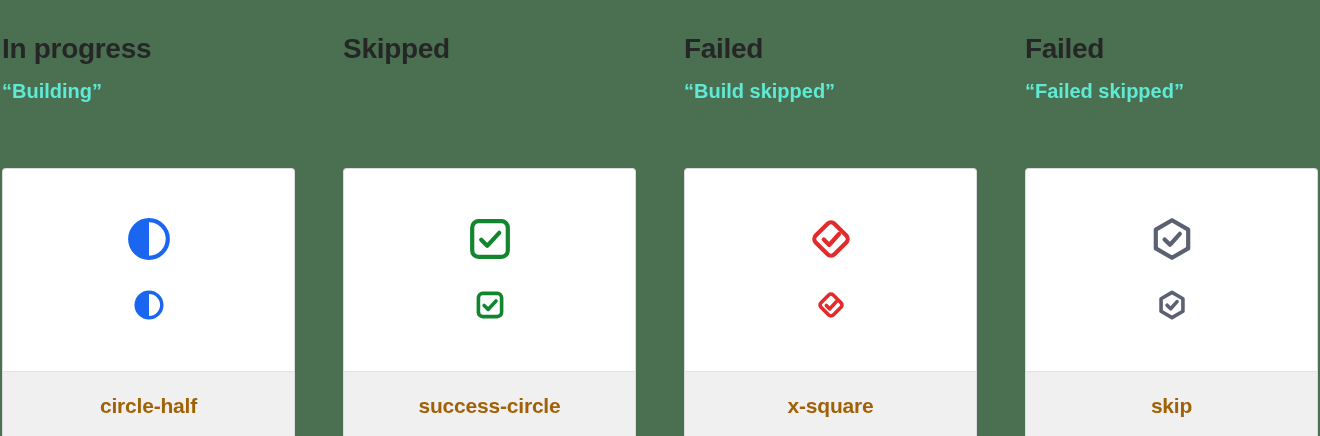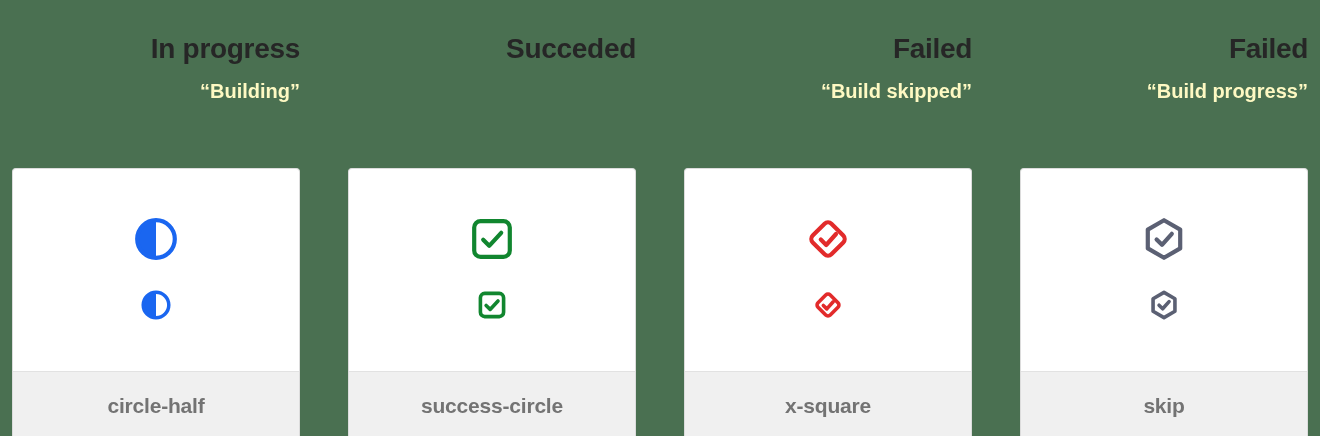--- a/index.html
+++ b/index.html
@@ -14,23 +14,22 @@
     overflow: hidden;
     position: relative;
   }
 
   .board {
     position: absolute;
     inset: 0;
     display: grid;
     grid-template-columns: repeat(4, 1fr);
     column-gap: 48px;
-    padding: 0 12px;
+    padding: 0 2px;
     box-sizing: border-box;
-    text-align: right;
   }
 
   .column {
     position: relative;
     display: flex;
     flex-direction: column;
   }
 
   .col-head {
     padding-top: 32px;
@@ -43,21 +42,21 @@
     color: #262626;
     letter-spacing: -0.3px;
     line-height: 1.2;
     margin: 0;
     white-space: nowrap;
   }
 
   .col-sub {
     font-size: 20px;
     font-weight: bold;
-    color: #fef9c3;
+    color: #5eead4;
     line-height: 1.2;
     margin-top: 13px;
     white-space: nowrap;
   }
 
   .card {
     position: absolute;
     top: 168px;
     left: 0;
     right: 0;
@@ -98,21 +97,21 @@
     background: #f0f0f0;
     border-top: 1px solid #e2e2e2;
     display: flex;
     align-items: center;
     justify-content: center;
   }
 
   .card-footer-label {
     font-size: 21px;
     font-weight: bold;
-    color: #737373;
+    color: #a16207;
     letter-spacing: -0.2px;
     white-space: nowrap;
   }
 </style>
 </head>
 <body>
 
 <div class="board">
 
   <div class="column">
@@ -136,21 +135,21 @@
         </span>
       </div>
       <div class="card-footer">
         <span class="card-footer-label">circle-half</span>
       </div>
     </div>
   </div>
 
   <div class="column">
     <div class="col-head">
-      <div class="col-title">Succeded</div>
+      <div class="col-title">Skipped</div>
     </div>
     <div class="card">
       <div class="card-body">
         <span class="icon-slot lg">
           <svg viewBox="0 0 24 24" aria-hidden="true">
             <rect x="3.1" y="3.1" width="17.8" height="17.8" rx="3.2" fill="none" stroke="#11862f" stroke-width="2.1"></rect>
             <path d="M7.6 12.4 L10.6 15.4 L16.6 8.9" fill="none" stroke="#11862f" stroke-width="2.1" stroke-linecap="round" stroke-linejoin="round"></path>
           </svg>
         </span>
         <span class="icon-slot sm">
@@ -188,21 +187,21 @@
       </div>
       <div class="card-footer">
         <span class="card-footer-label">x-square</span>
       </div>
     </div>
   </div>
 
   <div class="column">
     <div class="col-head">
       <div class="col-title">Failed</div>
-      <div class="col-sub">“Build progress”</div>
+      <div class="col-sub">“Failed skipped”</div>
     </div>
     <div class="card">
       <div class="card-body">
         <span class="icon-slot lg">
           <svg viewBox="0 0 24 24" aria-hidden="true">
             <path d="M12 2.6 L20.1 7.3 L20.1 16.7 L12 21.4 L3.9 16.7 L3.9 7.3 Z" fill="none" stroke="#5b6073" stroke-width="2.1" stroke-linejoin="round"></path>
             <path d="M8.3 12.2 L11.0 14.9 L15.9 9.4" fill="none" stroke="#5b6073" stroke-width="2.1" stroke-linecap="round" stroke-linejoin="round"></path>
           </svg>
         </span>
         <span class="icon-slot sm">

